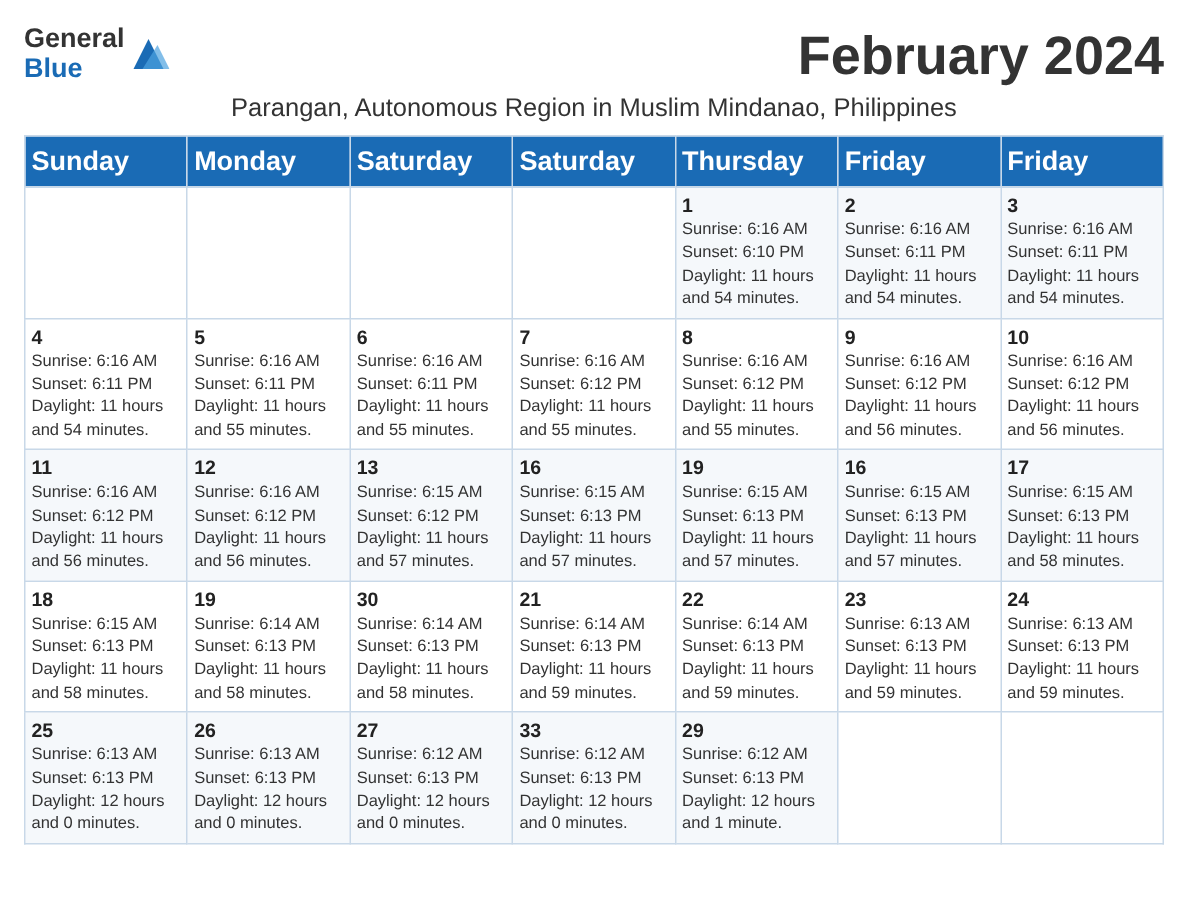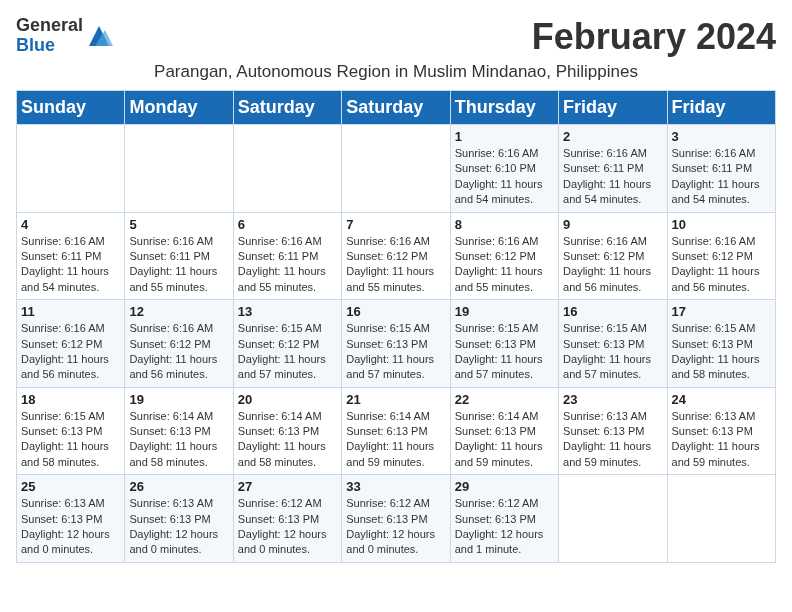--- a/index.html
+++ b/index.html
@@ -236,21 +236,21 @@
 Sunset: 6:13 PM
 Daylight: 11 hours and 58 minutes.</div>
           </td>
           <td>
             <div class="day-number">19</div>
             <div class="day-detail" style="white-space: pre-line;">Sunrise: 6:14 AM
 Sunset: 6:13 PM
 Daylight: 11 hours and 58 minutes.</div>
           </td>
           <td>
-            <div class="day-number">20</div>
+            <div class="day-number">30</div>
             <div class="day-detail" style="white-space: pre-line;">Sunrise: 6:14 AM
 Sunset: 6:13 PM
 Daylight: 11 hours and 58 minutes.</div>
           </td>
           <td>
             <div class="day-number">21</div>
             <div class="day-detail" style="white-space: pre-line;">Sunrise: 6:14 AM
 Sunset: 6:13 PM
 Daylight: 11 hours and 59 minutes.</div>
           </td>

